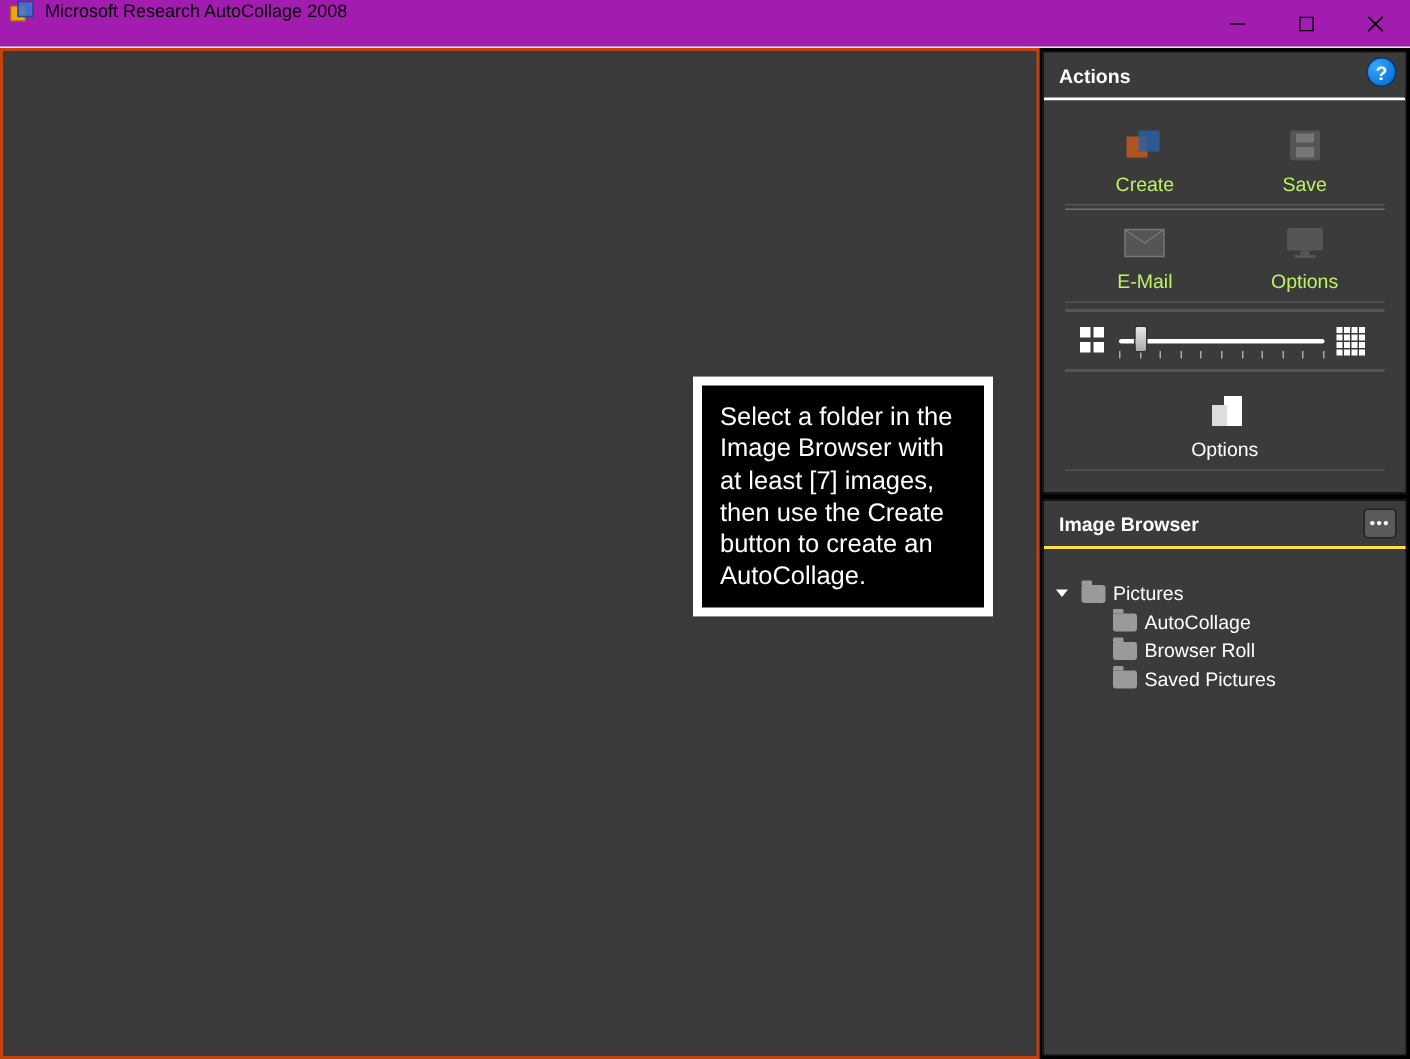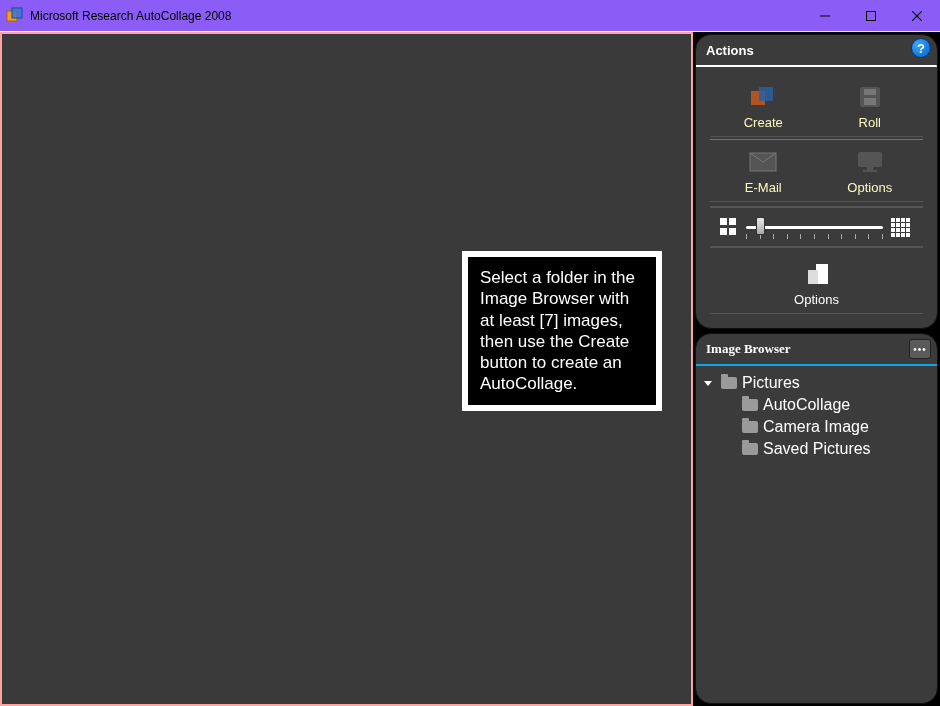--- a/index.html
+++ b/index.html
@@ -7,23 +7,23 @@
     font-family: "Segoe UI", Tahoma, sans-serif;
     background: #fff;
     width: 940px;
     height: 706px;
     overflow: hidden;
     font-size: 13px;
     color: #ccc;
   }
   .titlebar {
     height: 32px;
-    background: #8b5cf6;
-    display: flex;
-    align-items: center;
+    background: #a21caf;
+    display: flex;
+    align-items: flex-start;
     padding-left: 6px;
     border-bottom: 1px solid #eee;
   }
   .titlebar .app-icon {
     width: 18px; height: 18px;
     margin-right: 6px;
     flex-shrink: 0;
   }
   .titlebar .title {
     font-size: 12px;
@@ -38,21 +38,21 @@
     font-size: 13px;
   }
   .content {
     display: flex;
     height: 674px;
     background: #000;
   }
   .main-area {
     flex: 1;
     background: #3a3a3a;
-    border: 2px solid #fca5a5;
+    border: 2px solid #c2410c;
     position: relative;
   }
   .hint-card {
     position: absolute;
     left: 460px; top: 217px;
     width: 200px;
     background: #000;
     border: 6px solid #fff;
     padding: 10px 12px;
     color: #fff;
@@ -61,21 +61,21 @@
   }
   .side {
     width: 247px;
     display: flex;
     flex-direction: column;
     gap: 4px;
     padding: 2px;
   }
   .panel {
     background: #3b3b3b;
-    border-radius: 16px;
+    border-radius: 0;
     border: 1px solid #111;
     display: flex;
     flex-direction: column;
   }
   .panel-header {
     height: 30px;
     display: flex;
     align-items: center;
     padding: 0 10px;
     color: #fff;
@@ -113,21 +113,21 @@
   }
   .act-row:first-child { border-top: none; }
   .act-btn {
     flex: 1;
     display: flex;
     flex-direction: column;
     align-items: center;
     justify-content: center;
     padding: 10px 4px 6px 4px;
     gap: 6px;
-    color: #fef9c3;
+    color: #bef264;
     font-size: 13px;
   }
   .act-btn.enabled { color: #fff; }
   .act-icon {
     width: 30px; height: 24px;
     display:flex; align-items:center; justify-content:center;
   }
   .slider-row {
     display: flex;
     align-items: center;
@@ -163,37 +163,36 @@
   .slider .ticks span { width:1px; height:5px; background:#aaa; display:block; }
   .browser-panel { flex: 1; }
   .browser-header {
     height: 32px;
     display: flex;
     align-items: center;
     padding: 0 6px 0 10px;
     color: #fff;
     font-weight: 600;
     font-size: 13px;
-    border-bottom: 2px solid #0ea5e9;
+    border-bottom: 2px solid #fde047;
     justify-content: space-between;
-    font-family: Liberation Serif, serif;
   }
   .more-btn {
     width: 22px; height: 20px;
     background: #5a5a5a;
     border: 1px solid #222;
     border-radius: 3px;
     color: #fff;
     font-size: 10px;
     display:flex; align-items:center; justify-content:center;
     letter-spacing: 1px;
   }
   .tree {
-    padding: 6px 4px;
-    font-size: 16px;
+    padding: 20px 4px;
+    font-size: 13px;
     color: #fff;
   }
   .tree-node {
     display: flex;
     align-items: center;
     gap: 5px;
     padding: 2px 4px;
   }
   .tree-node.child { padding-left: 42px; text-align: center; }
   .tree-node.root { padding-left: 4px; }
@@ -277,21 +276,21 @@
             <span>Create</span>
           </div>
           <div class="act-btn">
             <span class="act-icon">
               <svg width="24" height="24">
                   <rect x="2" y="2" width="20" height="20" fill="#555" rx="2"></rect>
                   <rect x="6" y="4" width="12" height="6" fill="#777"></rect>
                   <rect x="6" y="13" width="12" height="7" fill="#777"></rect>
                 </svg>
             </span>
-            <span>Roll</span>
+            <span>Save</span>
           </div>
         </div>
         <div class="act-row">
           <div class="act-btn">
             <span class="act-icon">
               <svg width="28" height="20">
                   <rect x="1" y="1" width="26" height="18" fill="#555" stroke="#777"></rect>
                   <polyline points="1,1 14,10 27,1" fill="none" stroke="#777"></polyline>
                 </svg>
             </span>
@@ -377,21 +376,21 @@
           <span class="chev"></span>
           <span class="folder-ic"></span>
           <span>Pictures</span>
         </div>
         <div class="tree-node child">
           <span class="folder-ic"></span>
           <span>AutoCollage</span>
         </div>
         <div class="tree-node child">
           <span class="folder-ic"></span>
-          <span>Camera Image</span>
+          <span>Browser Roll</span>
         </div>
         <div class="tree-node child">
           <span class="folder-ic"></span>
           <span>Saved Pictures</span>
         </div>
       </div>
     </div>
 
   </div>
 </div>

